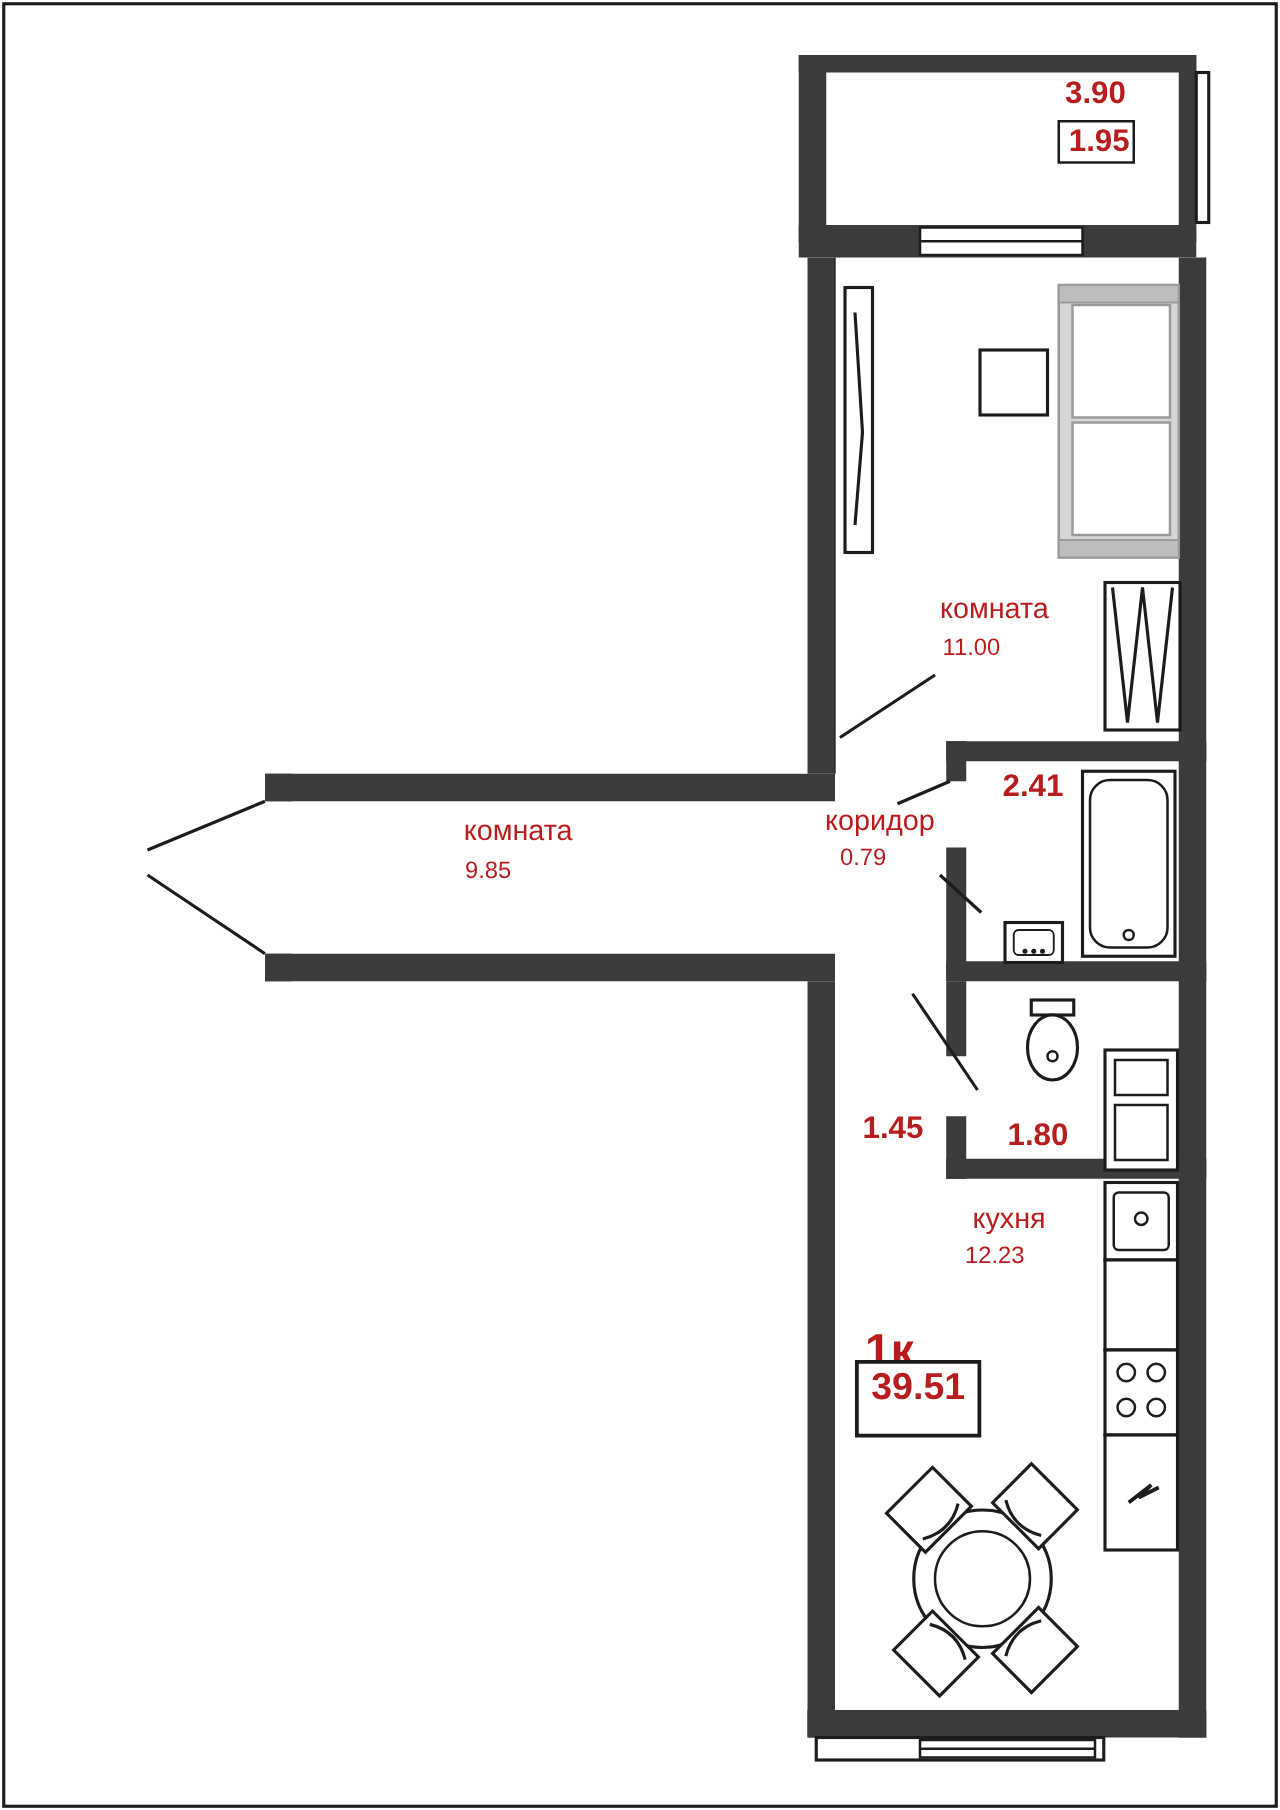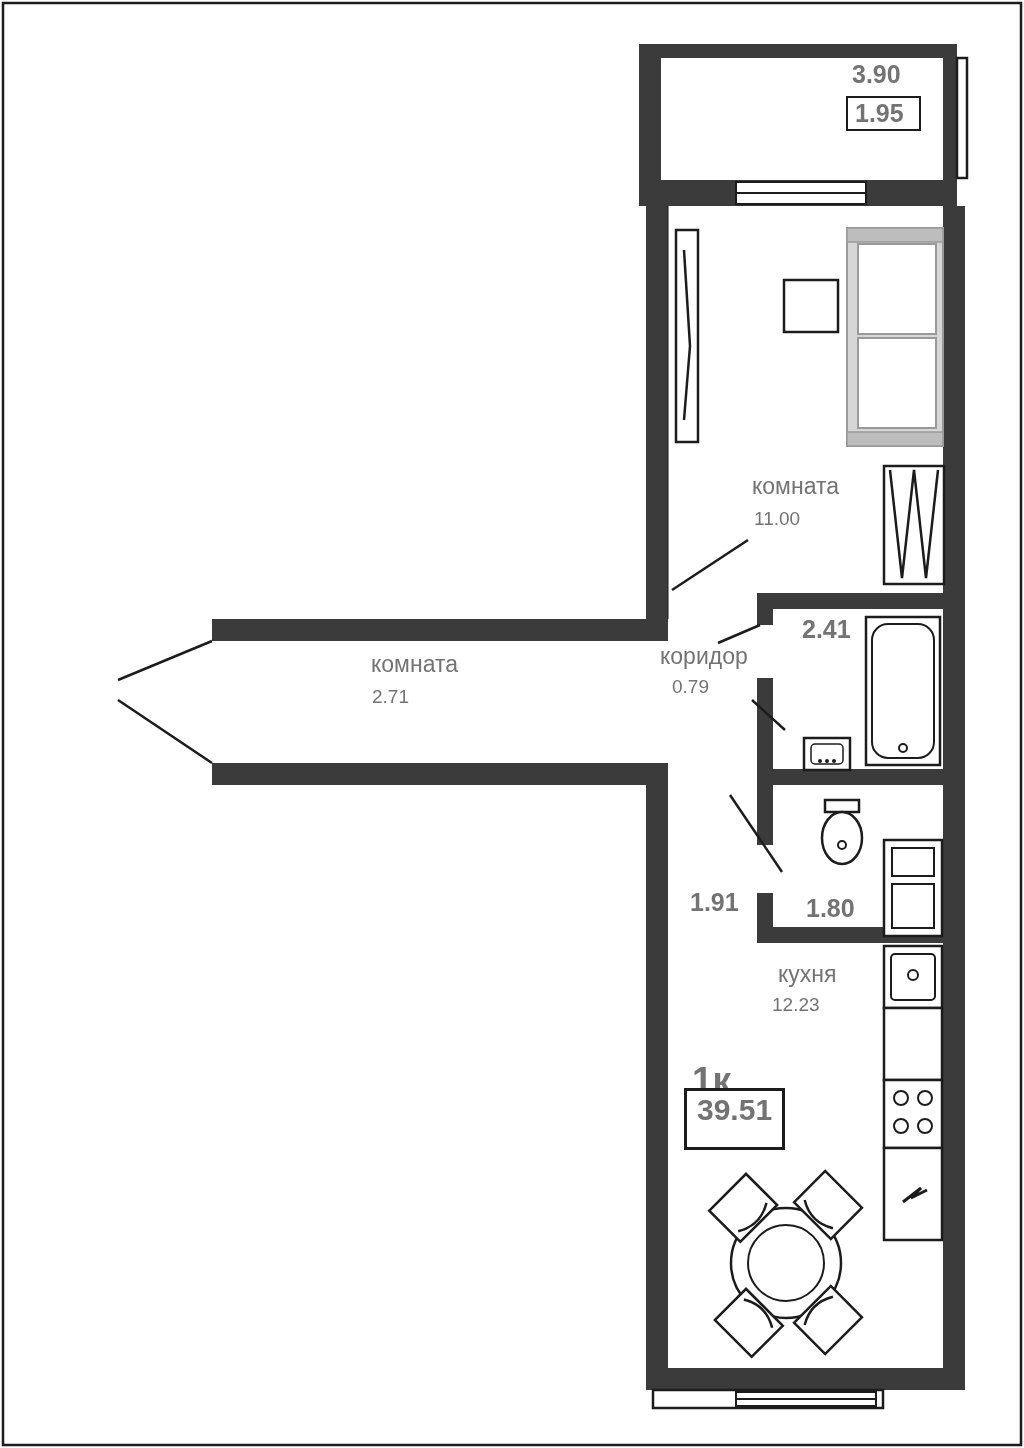--- a/index.html
+++ b/index.html
@@ -16,38 +16,38 @@
   }
   #plan {
     position: absolute;
     left: 0;
     top: 0;
     width: 1024px;
     height: 1448px;
   }
   .label {
     position: absolute;
-    color: #737373;
+    color: #b91c1c;
     text-align: center;
     white-space: nowrap;
     line-height: 1.12;
   }
   .room-name {
     font-size: 23px;
   }
   .room-area {
     font-size: 19px;
   }
   .dim {
     font-size: 25px;
     font-weight: bold;
   }
   .boxed {
     border: 2.5px solid #1c1c1c;
-    padding: 1px 15px 2px 7px;
+    padding: 1px 2px 2px 7px;
     font-size: 25px;
     font-weight: bold;
     background: #fff;
   }
   .total-k {
     font-size: 37px;
     font-weight: bold;
   }
   .total-area {
     font-size: 30px;
@@ -221,27 +221,27 @@
   </g>
 </svg>
 
 <div class="label dim" style="left:852px; top:60px;">3.90</div>
 <div class="label boxed" style="left:846px; top:96px;">1.95</div>
 
 <div class="label room-name" style="left:752px; top:474px;">комната</div>
 <div class="label room-area" style="left:754px; top:508px;">11.00</div>
 
 <div class="label room-name" style="left:371px; top:652px;">комната</div>
-<div class="label room-area" style="left:372px; top:686px;">2.71</div>
+<div class="label room-area" style="left:372px; top:686px;">9.85</div>
 
 <div class="label room-name" style="left:660px; top:644px;">коридор</div>
 <div class="label room-area" style="left:672px; top:676px;">0.79</div>
 
 <div class="label dim" style="left:802px; top:615px;">2.41</div>
 
-<div class="label dim" style="left:690px; top:888px;">1.91</div>
+<div class="label dim" style="left:690px; top:888px;">1.45</div>
 <div class="label dim" style="left:806px; top:894px;">1.80</div>
 
 <div class="label room-name" style="left:778px; top:962px;">кухня</div>
 <div class="label room-area" style="left:772px; top:994px;">12.23</div>
 
 <div class="label total-k" style="left:692px; top:1060px;">1к</div>
 <div class="label total-area" style="left:684px; top:1088px;">39.51</div>
 
 </body></html>

